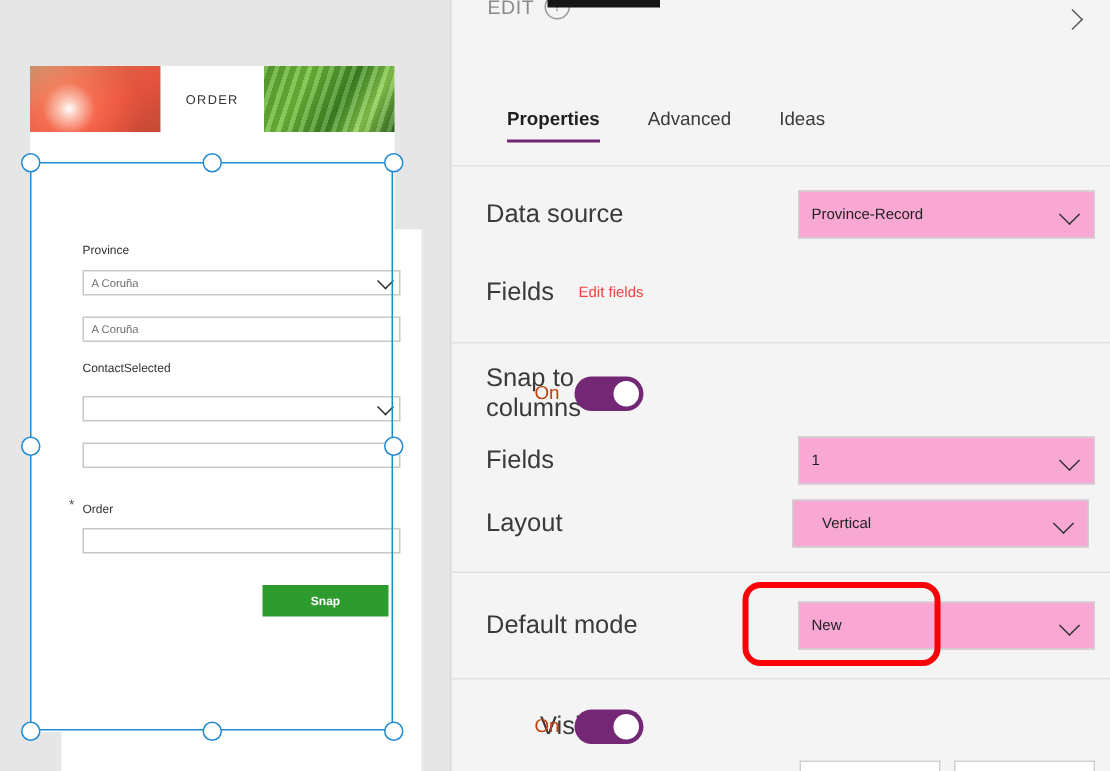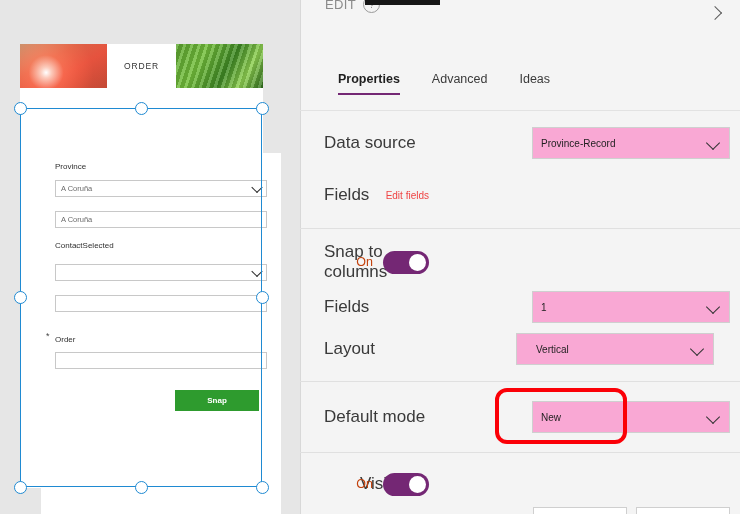--- a/index.html
+++ b/index.html
@@ -258,21 +258,21 @@
 <div class="prop-row" style="top:284px;">
   <span class="prop-label" style="left:324px;">Fields</span>
   <div class="prop-dd" style="left:532px;">
     <span>1</span>
     <span class="pchev"></span>
   </div>
 </div>
 
 <div class="prop-row" style="top:326px;">
   <span class="prop-label" style="left:324px;">Layout</span>
-  <div class="prop-dd" style="left:516px;padding-left:19px;">
+  <div class="prop-dd" style="left:528px;padding-left:19px;">
     <span>Vertical</span>
     <span class="pchev"></span>
   </div>
 </div>
 
 <div class="divider" style="top:381px;"></div>
 
 <div class="prop-row" style="top:394px;">
   <span class="prop-label" style="left:324px;">Default mode</span>
   <div class="prop-dd" style="left:532px;">

